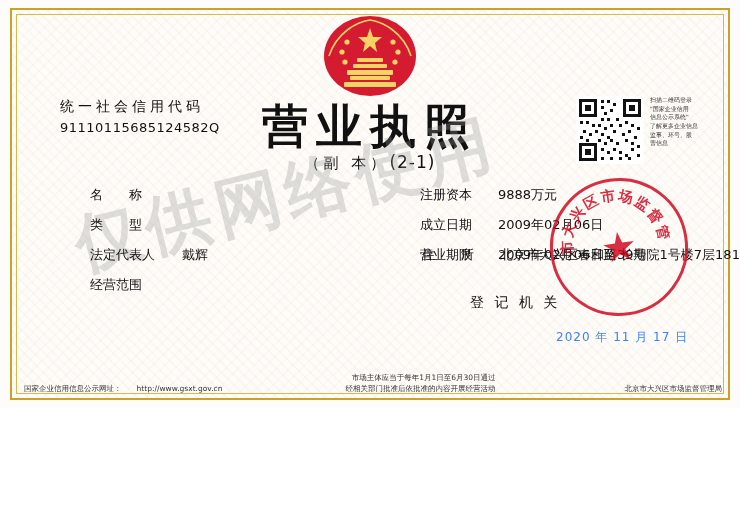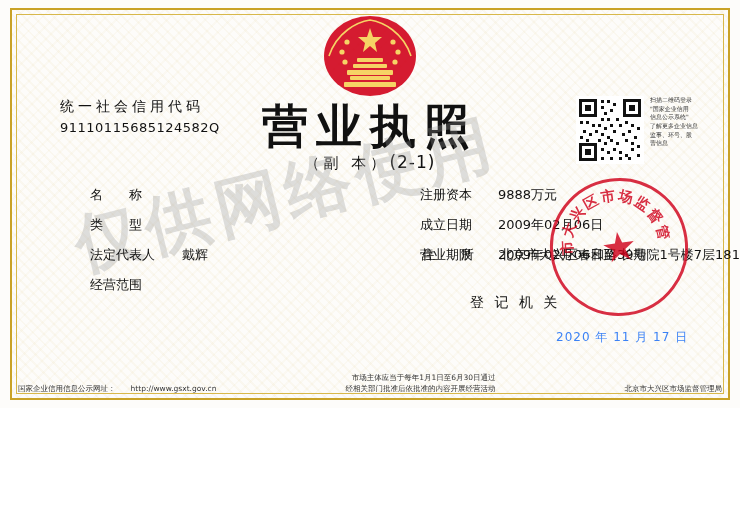--- a/index.html
+++ b/index.html
@@ -149,21 +149,21 @@
     font-size:12px;color:#3b82f6;letter-spacing:1px;
   }
 
   
   .footer{
     position:absolute;left:18px;right:18px;bottom:14px;
     display:flex;justify-content:space-between;align-items:flex-end;
     font-size:7.5px;color:#333;
   }
   .footer-center{text-align:right;line-height:1.5;}
-  .footer-left,.footer-right{white-space:nowrap;}
+  .footer-left,.footer-right{white-space:nowrap;padding-left:6px;}
 </style>
 </head>
 <body>
 
 <div class="license">
 
   <div class="border-outer"></div>
   <div class="guilloche"></div>
   <div class="border-inner"></div>
 

